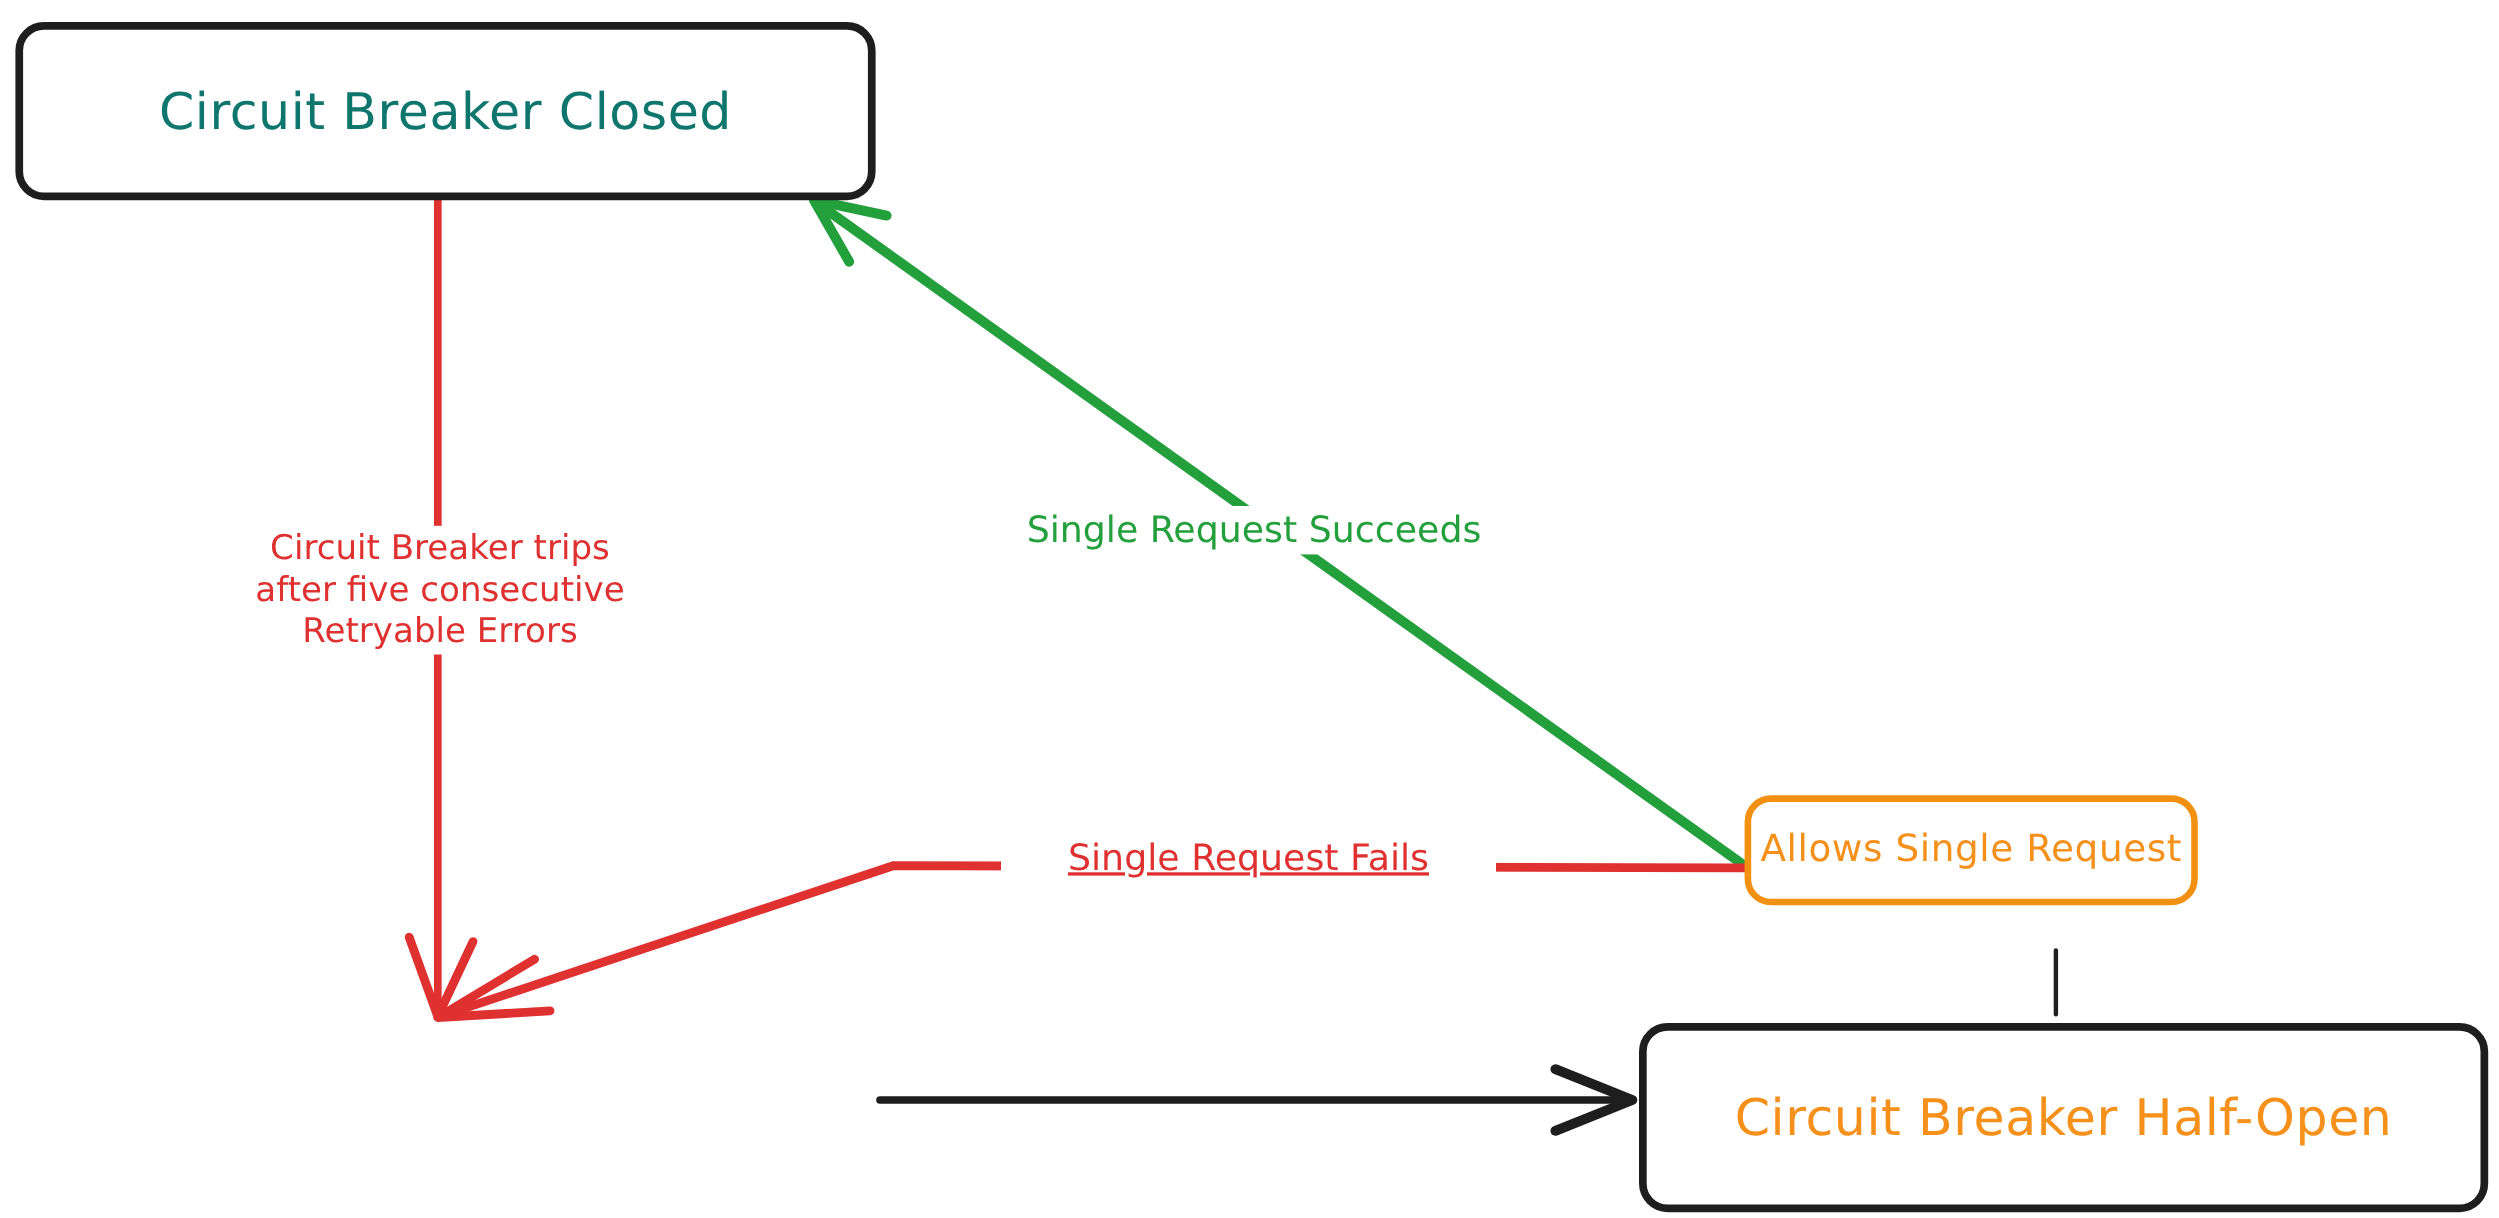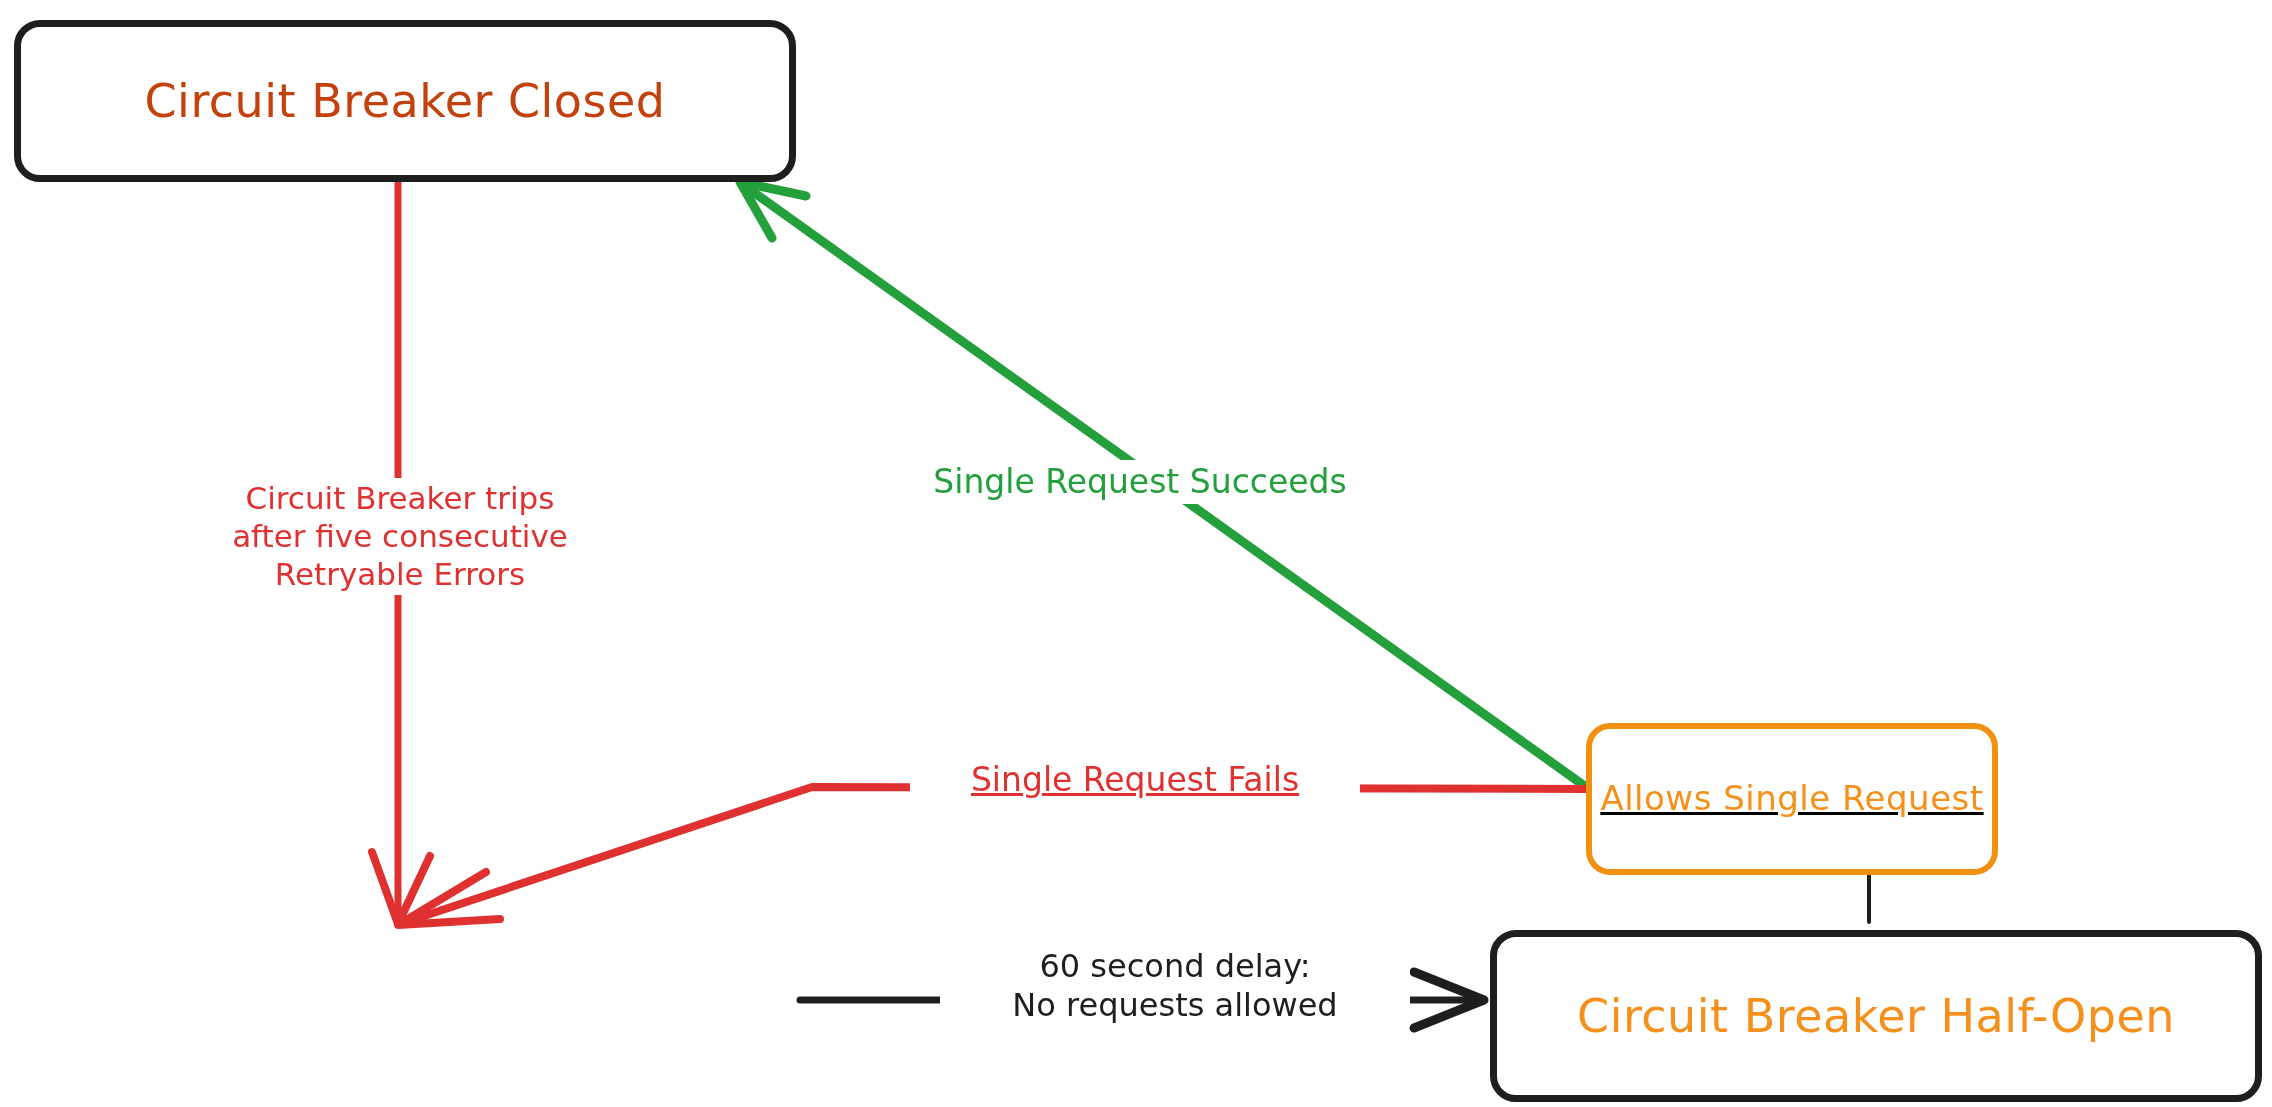--- a/index.html
+++ b/index.html
@@ -41,28 +41,28 @@
     border: 6px solid #f29111;
     border-radius: 24px;
   }
   .node-label {
     font-family: "DejaVu Sans", sans-serif;
     font-weight: 400;
     letter-spacing: 0.5px;
     line-height: 1.1;
     white-space: nowrap;
   }
-  .lbl-green  { color: #c2410c; }
+  .lbl-green  { color: #0f766e; }
   .lbl-red    { color: #e03131; }
   .lbl-orange { color: #f5901b; }
 
   #node-closed    { left: 14px;   top: 20px;   width: 782px;  height: 162px; }
   #node-open      { left: 18px;   top: 923px;  width: 778px;  height: 172px; }
   #node-halfopen  { left: 1490px; top: 930px;  width: 772px;  height: 172px; }
-  #node-allows    { left: 1586px; top: 723px;  width: 412px;  height: 152px; text-decoration: underline; }
+  #node-allows    { left: 1586px; top: 723px;  width: 412px;  height: 100px; }
 
   #node-closed .node-label   { font-size: 46px; }
   #node-open .node-label     { font-size: 46px; }
   #node-halfopen .node-label { font-size: 46px; }
   #node-allows .node-label   { font-size: 34px; }
 
   .edge-label {
     position: absolute;
     font-family: "DejaVu Sans", sans-serif;
     line-height: 1.22;
@@ -148,16 +148,14 @@
   </div>
 
   <div class="edge-label" id="edge-label-trips">Circuit Breaker trips
 after five consecutive
 Retryable Errors</div>
 
   <div class="edge-label" id="edge-label-succeeds">Single Request Succeeds</div>
 
   <div class="edge-label" id="edge-label-fails">Single Request Fails</div>
 
-  <div class="edge-label" id="edge-label-delay">60 second delay:
-No requests allowed</div>
 
 </div>
 
 </body></html>

